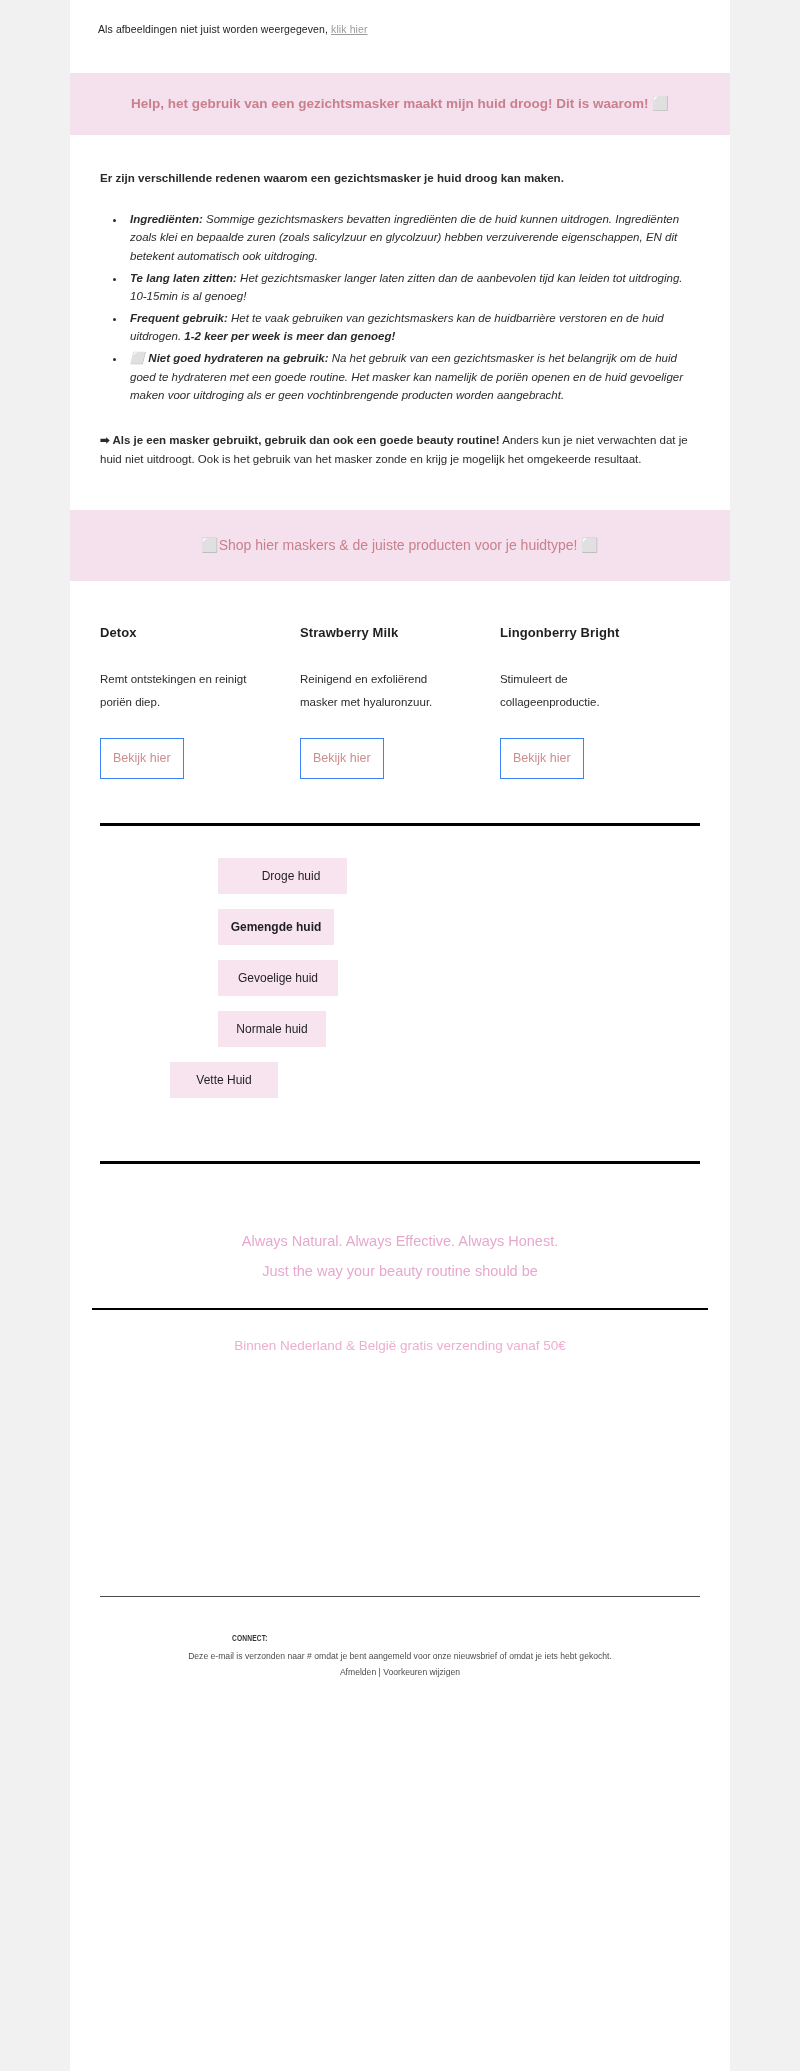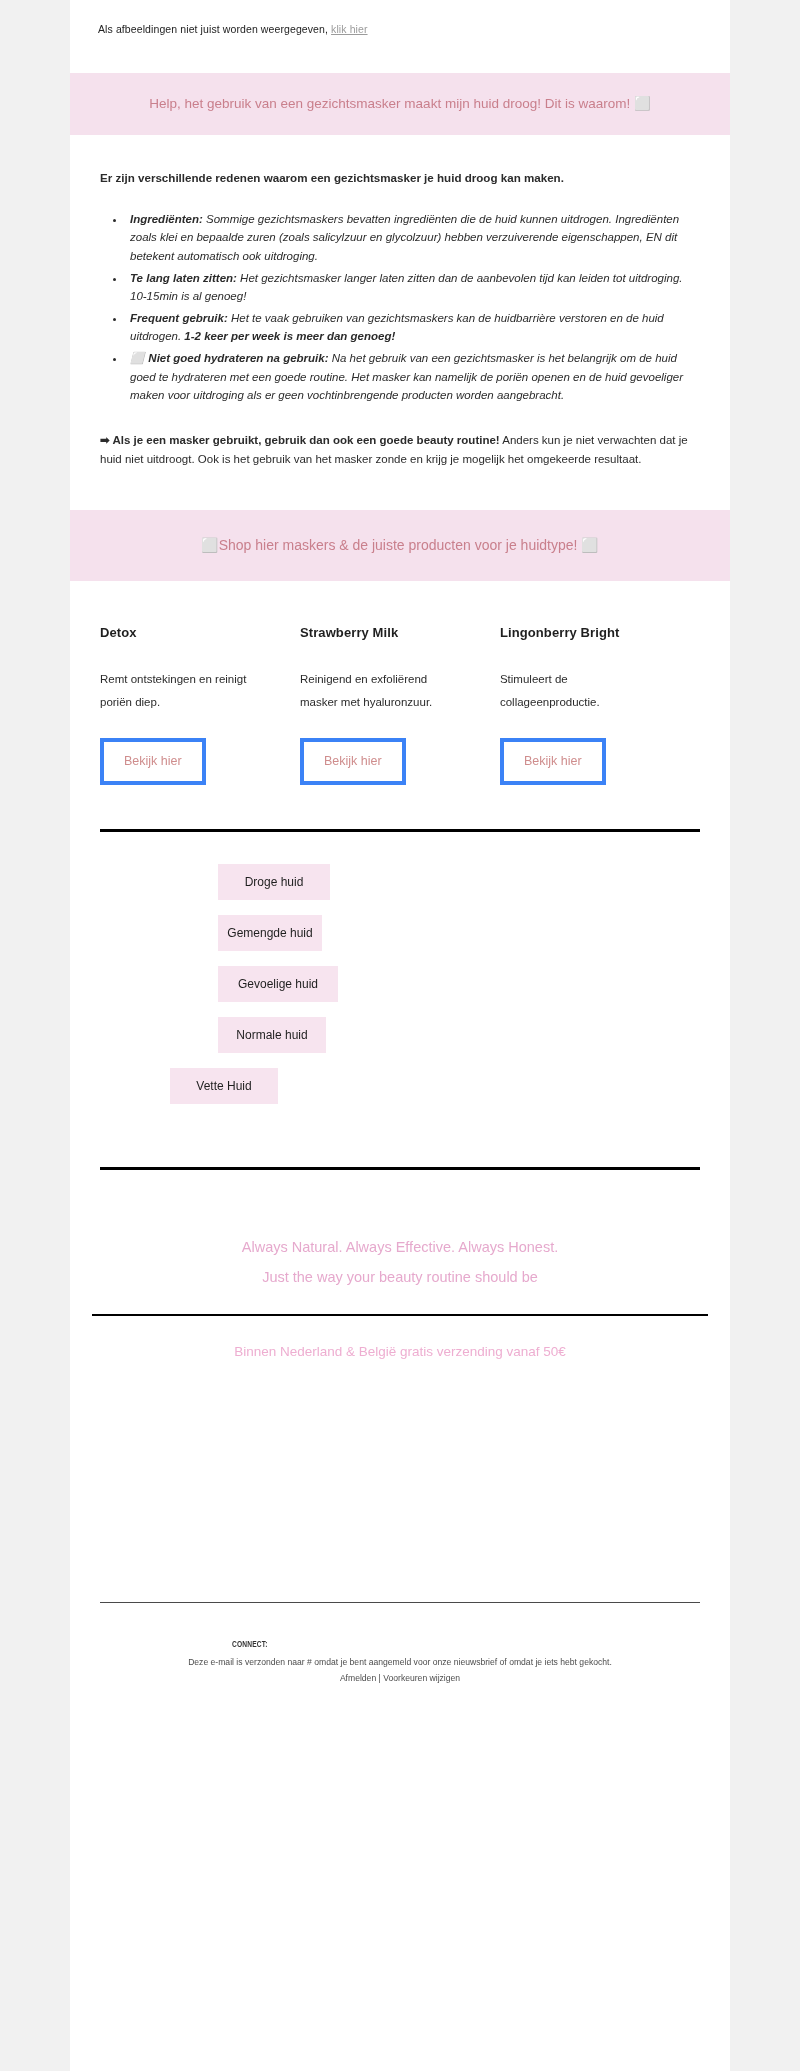--- a/index.html
+++ b/index.html
@@ -34,21 +34,21 @@
     color: #9b9b9b;
   }
   .preheader-spacer { height: 36px; }
 
   
   .pink-banner {
     background: #f5e1ed;
     text-align: center;
     color: #c97f8c;
     font-size: 13.5px;
-    font-weight: 400;
+    font-weight: 700;
     padding: 22px 24px 22px 24px;
     line-height: 1.35;
   }
   .pink-banner.secondary {
     font-weight: 400;
     font-size: 14px;
     padding: 26px 24px;
     color: #c97f8c;
   }
 
@@ -101,24 +101,24 @@
   }
   .product-desc {
     font-size: 11.5px;
     color: #2b2b2b;
     line-height: 2.0;
     margin: 0 0 24px 0;
     max-width: 150px;
   }
   .btn-outline {
     display: inline-block;
-    border: 4px solid #3b82f6;
+    border: 1px solid #3b82f6;
     color: #cf8d8d;
     font-size: 12.5px;
-    padding: 13px 20px;
+    padding: 13px 12px;
     background: #ffffff;
     text-decoration: none;
     line-height: 1;
   }
 
   
   .rule-wrap { padding: 0 30px; }
   .rule-black {
     height: 3px;
     background: #000000;
@@ -144,23 +144,23 @@
   .chip {
     background: #f7e4ef;
     color: #1f1f1f;
     font-size: 12px;
     padding: 11px 0;
     text-align: center;
     text-decoration: none;
     display: block;
   }
   .chip-row.r0 { padding-left: 148px; }
-  .chip-row.r0 .chip { width: 112px; }
+  .chip-row.r0 .chip { width: 112px; padding-left: 17px; }
   .chip-row.r1 { padding-left: 148px; }
-  .chip-row.r1 .chip { width: 104px; }
+  .chip-row.r1 .chip { width: 116px; font-weight: bold; }
   .chip-row.r2 { padding-left: 148px; }
   .chip-row.r2 .chip { width: 120px; text-align: center; }
   .chip-row.r3 { padding-left: 148px; }
   .chip-row.r3 .chip { width: 108px; }
   .chip-row.r4 { padding-left: 100px; }
   .chip-row.r4 .chip { width: 108px; }
   .chips-bottom-spacer { height: 38px; }
 
   
   .taglines {

